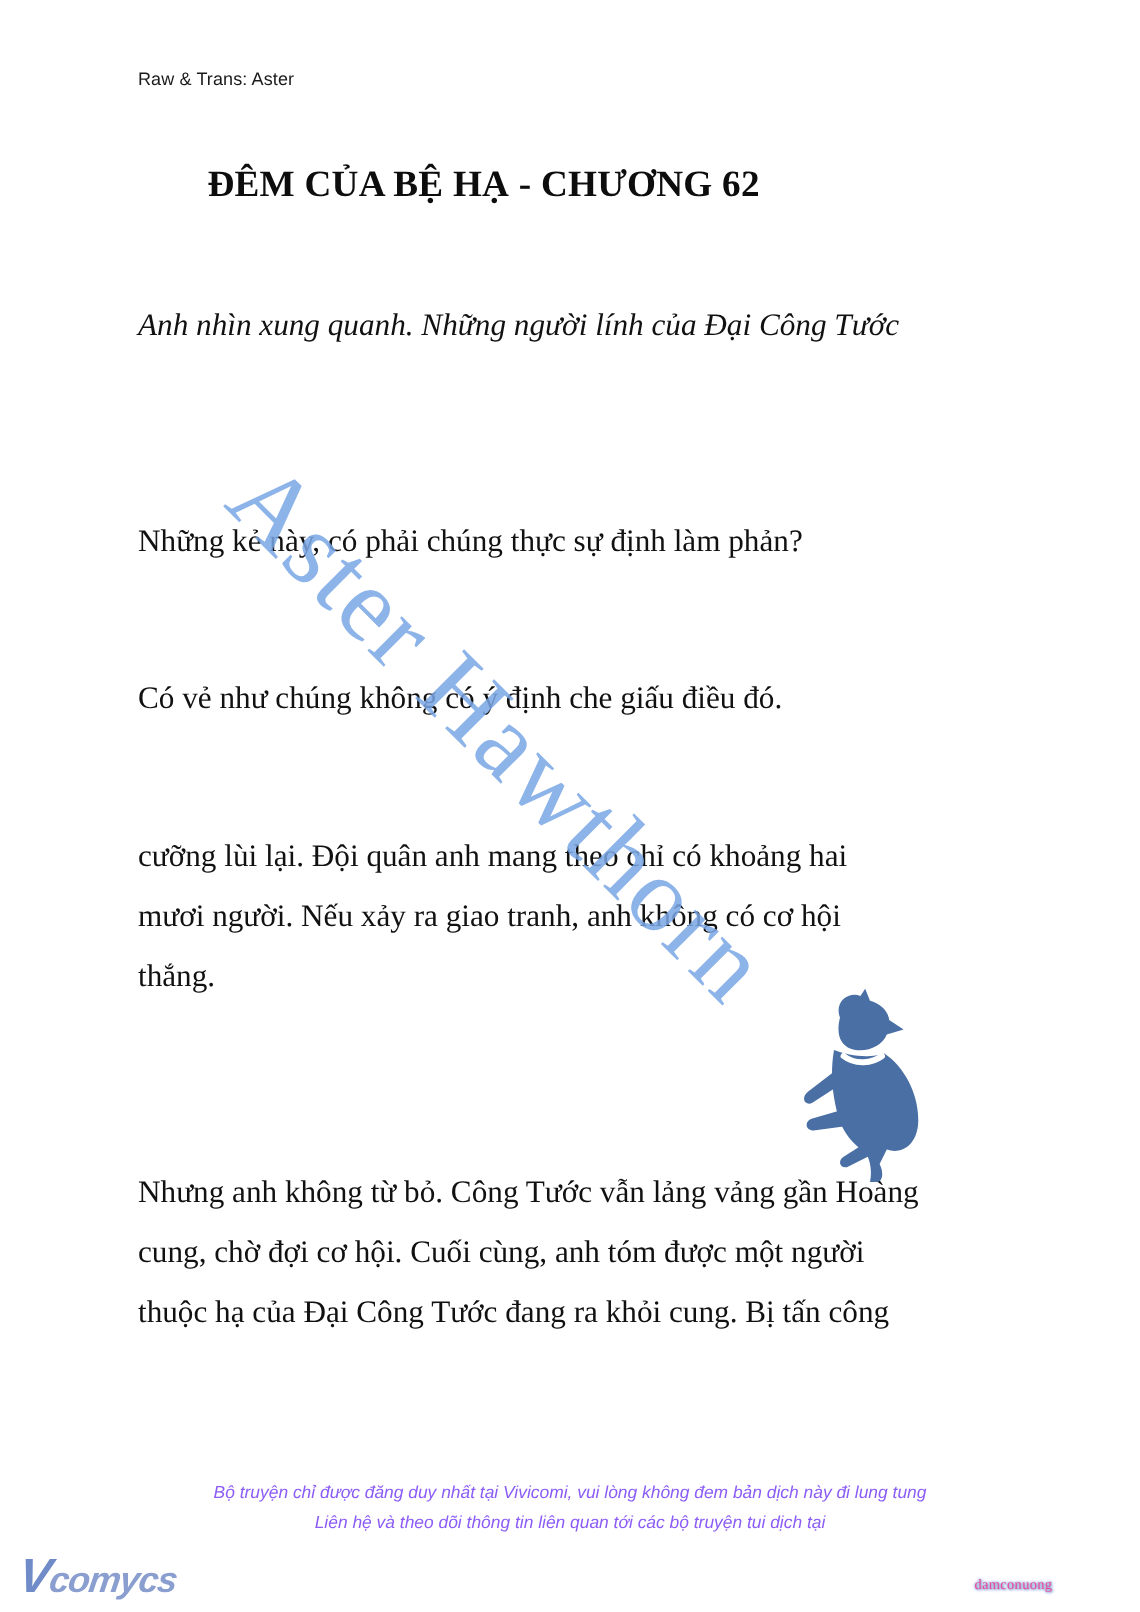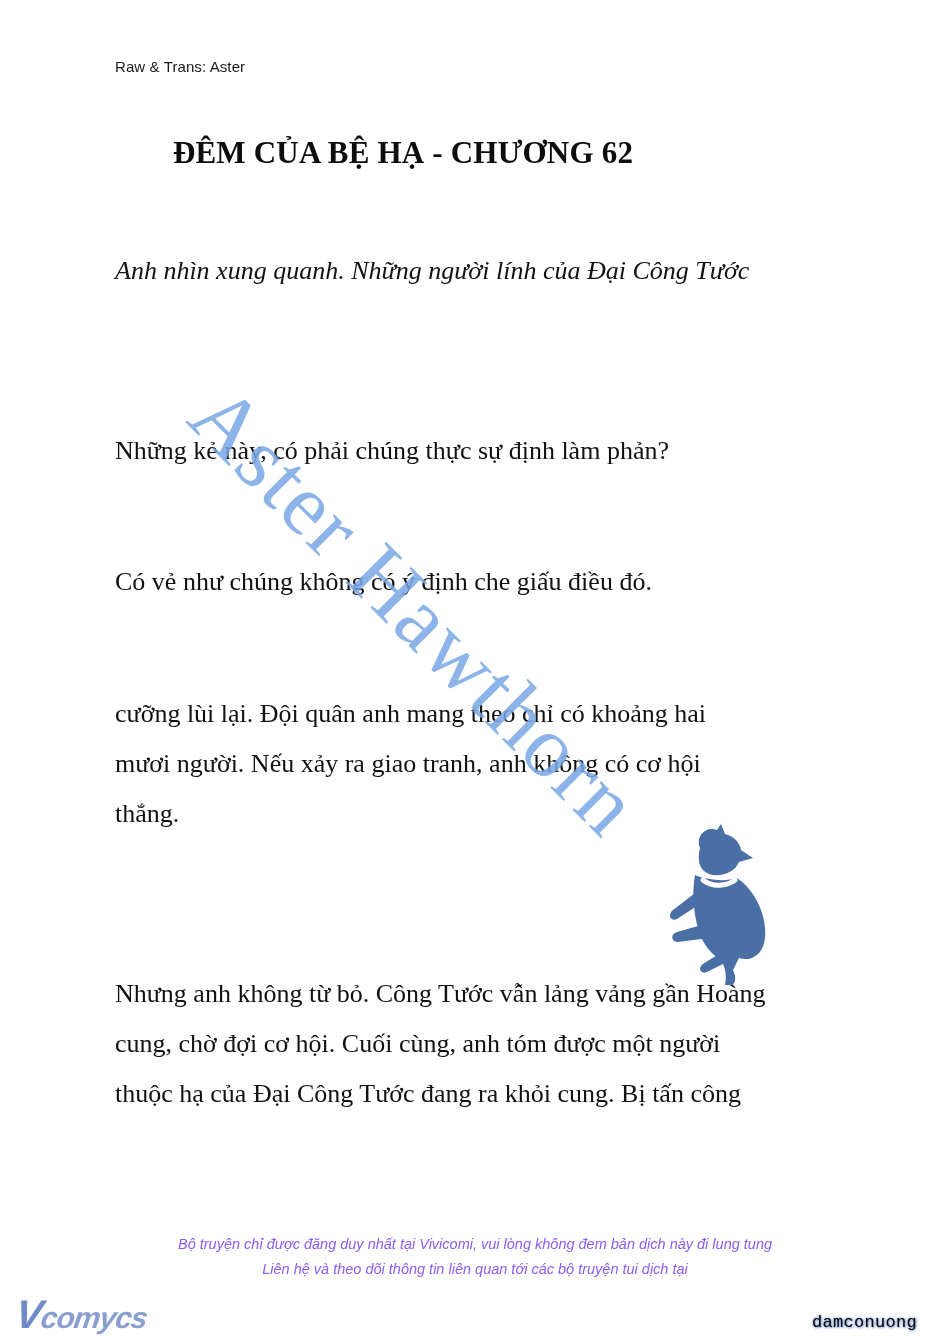--- a/index.html
+++ b/index.html
@@ -105,23 +105,23 @@
     }
     .logo .v {
       font-size: 40px;
       color: #6f8cc8;
     }
 
     .site-watermark {
       position: absolute;
       left: 812px;
       top: 1313px;
-      font-family: Liberation Mono, monospace;
-      font-size: 17px;
-      color: #000000;
+      font-family: Liberation Serif, serif;
+      font-size: 12px;
+      color: #ec4899;
       text-shadow: 0 0 2px #8aa4d8, 0 0 3px #8aa4d8, 1px 1px 2px #8aa4d8;
       letter-spacing: 0.3px;
     }
   </style>
 </head>
 <body>
 
 <div class="credit">Raw &amp; Trans: Aster</div>
 
 <h1 class="title">ĐÊM CỦA BỆ HẠ - CHƯƠNG 62</h1>

